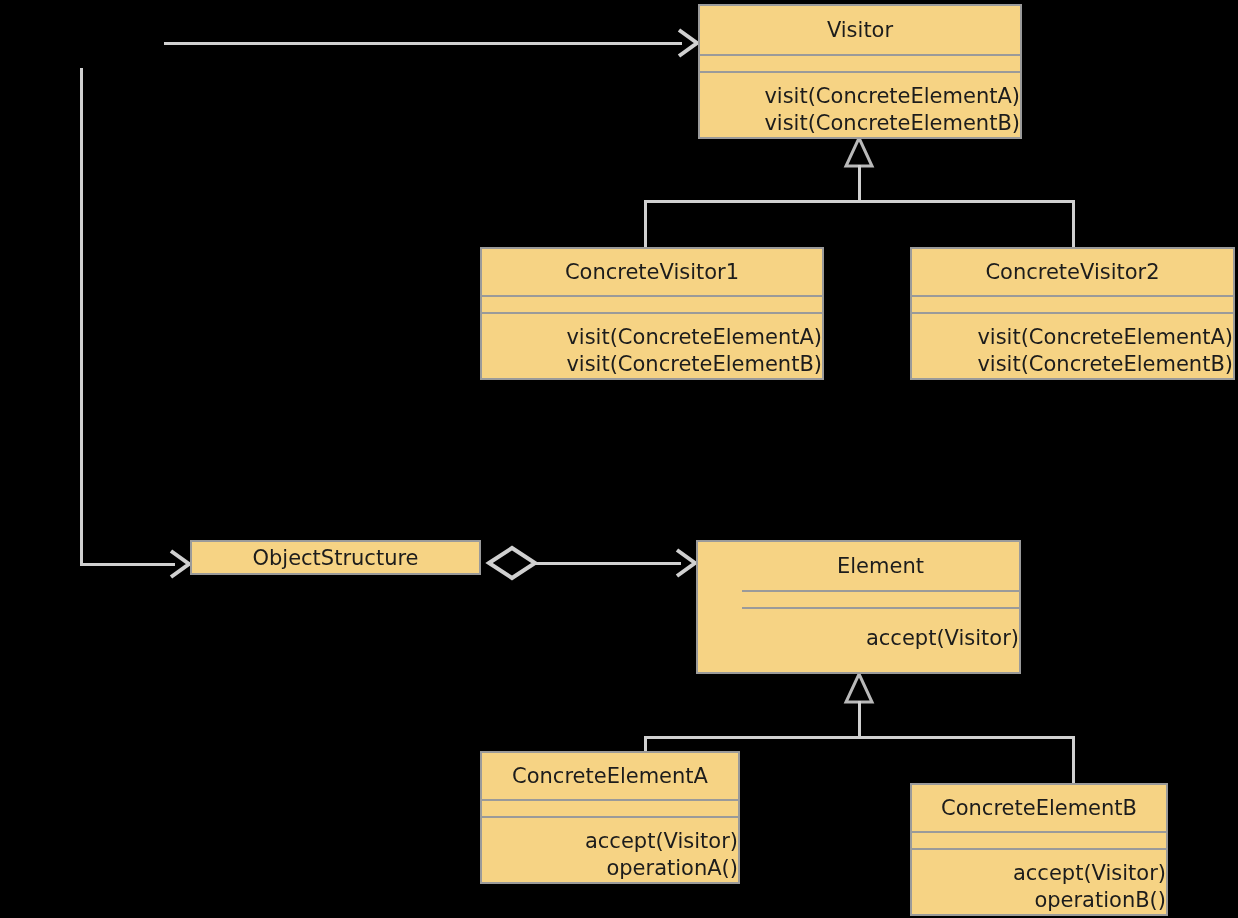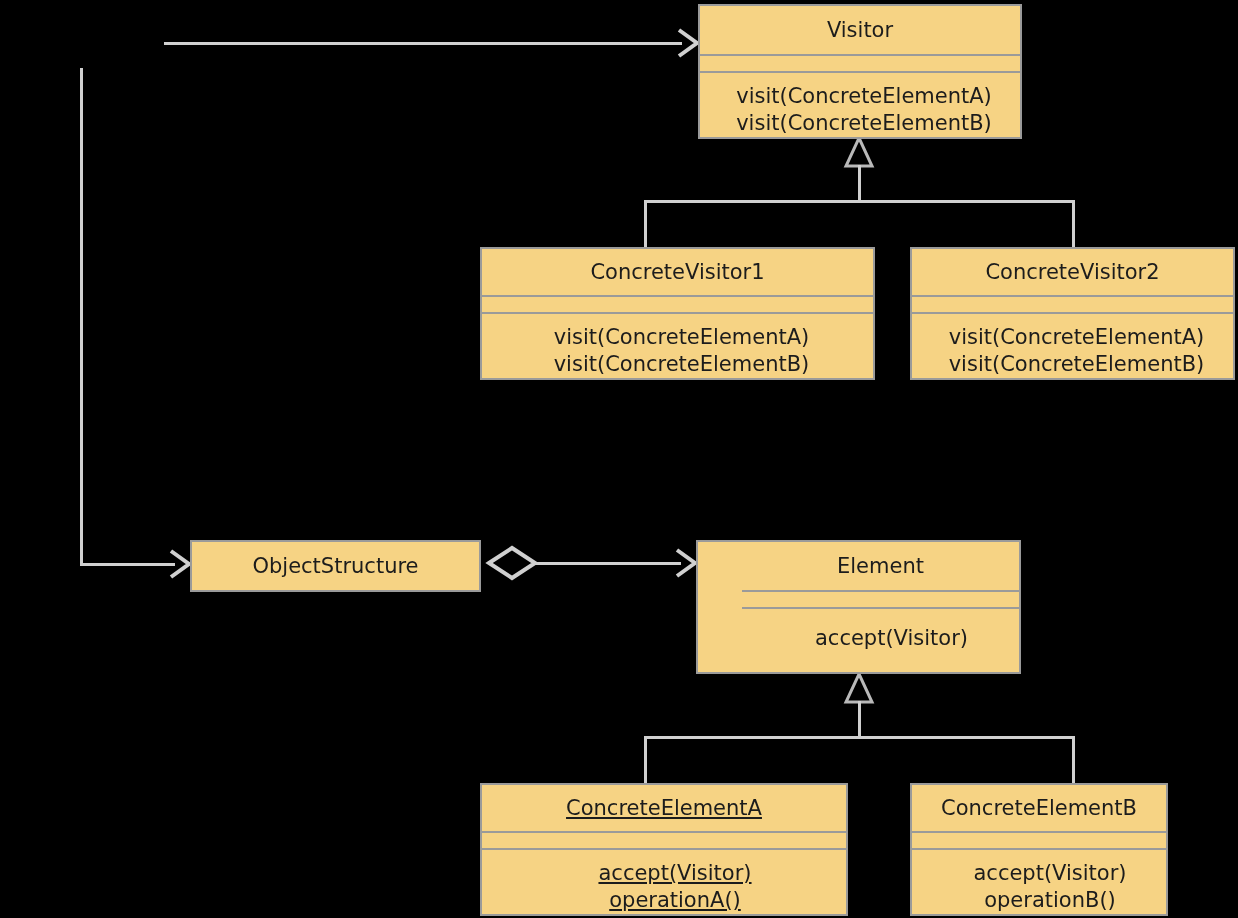--- a/index.html
+++ b/index.html
@@ -42,21 +42,21 @@
     flex: 0 0 17px;
   }
   .uml-ops {
     box-sizing: border-box;
     border-top: 2px solid #9a9a9a;
     flex: 1 1 auto;
     padding: 10px 0 0 8px;
     font-size: 21px;
     line-height: 1.28;
     white-space: pre-line;
-    text-align: center;
+    text-align: right;
   }
   .simple-box {
     position: absolute;
     box-sizing: border-box;
     background: #f6d384;
     border: 2px solid #9a9a9a;
     color: #1c1c1c;
     display: flex;
     align-items: center;
     justify-content: center;
@@ -122,45 +122,45 @@
   <div class="line-v" style="left:1072px; top:736px; height:48px;"></div>
 
 
   <div class="uml-class" style="left:698px; top:4px; width:324px; height:135px;">
     <div class="uml-name" style="height:49px;">Visitor</div>
     <div class="uml-attrs"></div>
     <div class="uml-ops">visit(ConcreteElementA)
 visit(ConcreteElementB)</div>
   </div>
 
-  <div class="uml-class" style="left:480px; top:247px; width:395px; height:133px;">
+  <div class="uml-class" style="left:480px; top:247px; width:344px; height:133px;">
     <div class="uml-name" style="height:47px;">ConcreteVisitor1</div>
     <div class="uml-attrs"></div>
     <div class="uml-ops">visit(ConcreteElementA)
 visit(ConcreteElementB)</div>
   </div>
 
   <div class="uml-class" style="left:910px; top:247px; width:325px; height:133px;">
     <div class="uml-name" style="height:47px;border-radius:9px;">ConcreteVisitor2</div>
     <div class="uml-attrs"></div>
     <div class="uml-ops">visit(ConcreteElementA)
 visit(ConcreteElementB)</div>
   </div>
 
-  <div class="simple-box" style="left:190px; top:540px; width:291px; height:52px;justify-content:center;">
+  <div class="simple-box" style="left:190px; top:540px; width:291px; height:35px;justify-content:center;">
     <span>ObjectStructure</span>
   </div>
 
   <div class="uml-class" style="left:696px; top:540px; width:325px; height:134px;padding-left:44px;">
     <div class="uml-name" style="height:48px;">Element</div>
     <div class="uml-attrs"></div>
     <div class="uml-ops" style="padding-top:16px; padding-left:22px;">accept(Visitor)</div>
   </div>
 
-  <div class="uml-class" style="left:480px; top:783px; width:368px; height:133px;text-decoration:underline;">
+  <div class="uml-class" style="left:480px; top:751px; width:260px; height:133px;">
     <div class="uml-name" style="height:47px;">ConcreteElementA</div>
     <div class="uml-attrs"></div>
     <div class="uml-ops" style="padding-left:22px;">accept(Visitor)
 operationA()</div>
   </div>
 
   <div class="uml-class" style="left:910px; top:783px; width:258px; height:133px;">
     <div class="uml-name" style="height:47px;">ConcreteElementB</div>
     <div class="uml-attrs"></div>
     <div class="uml-ops" style="padding-left:22px;">accept(Visitor)

